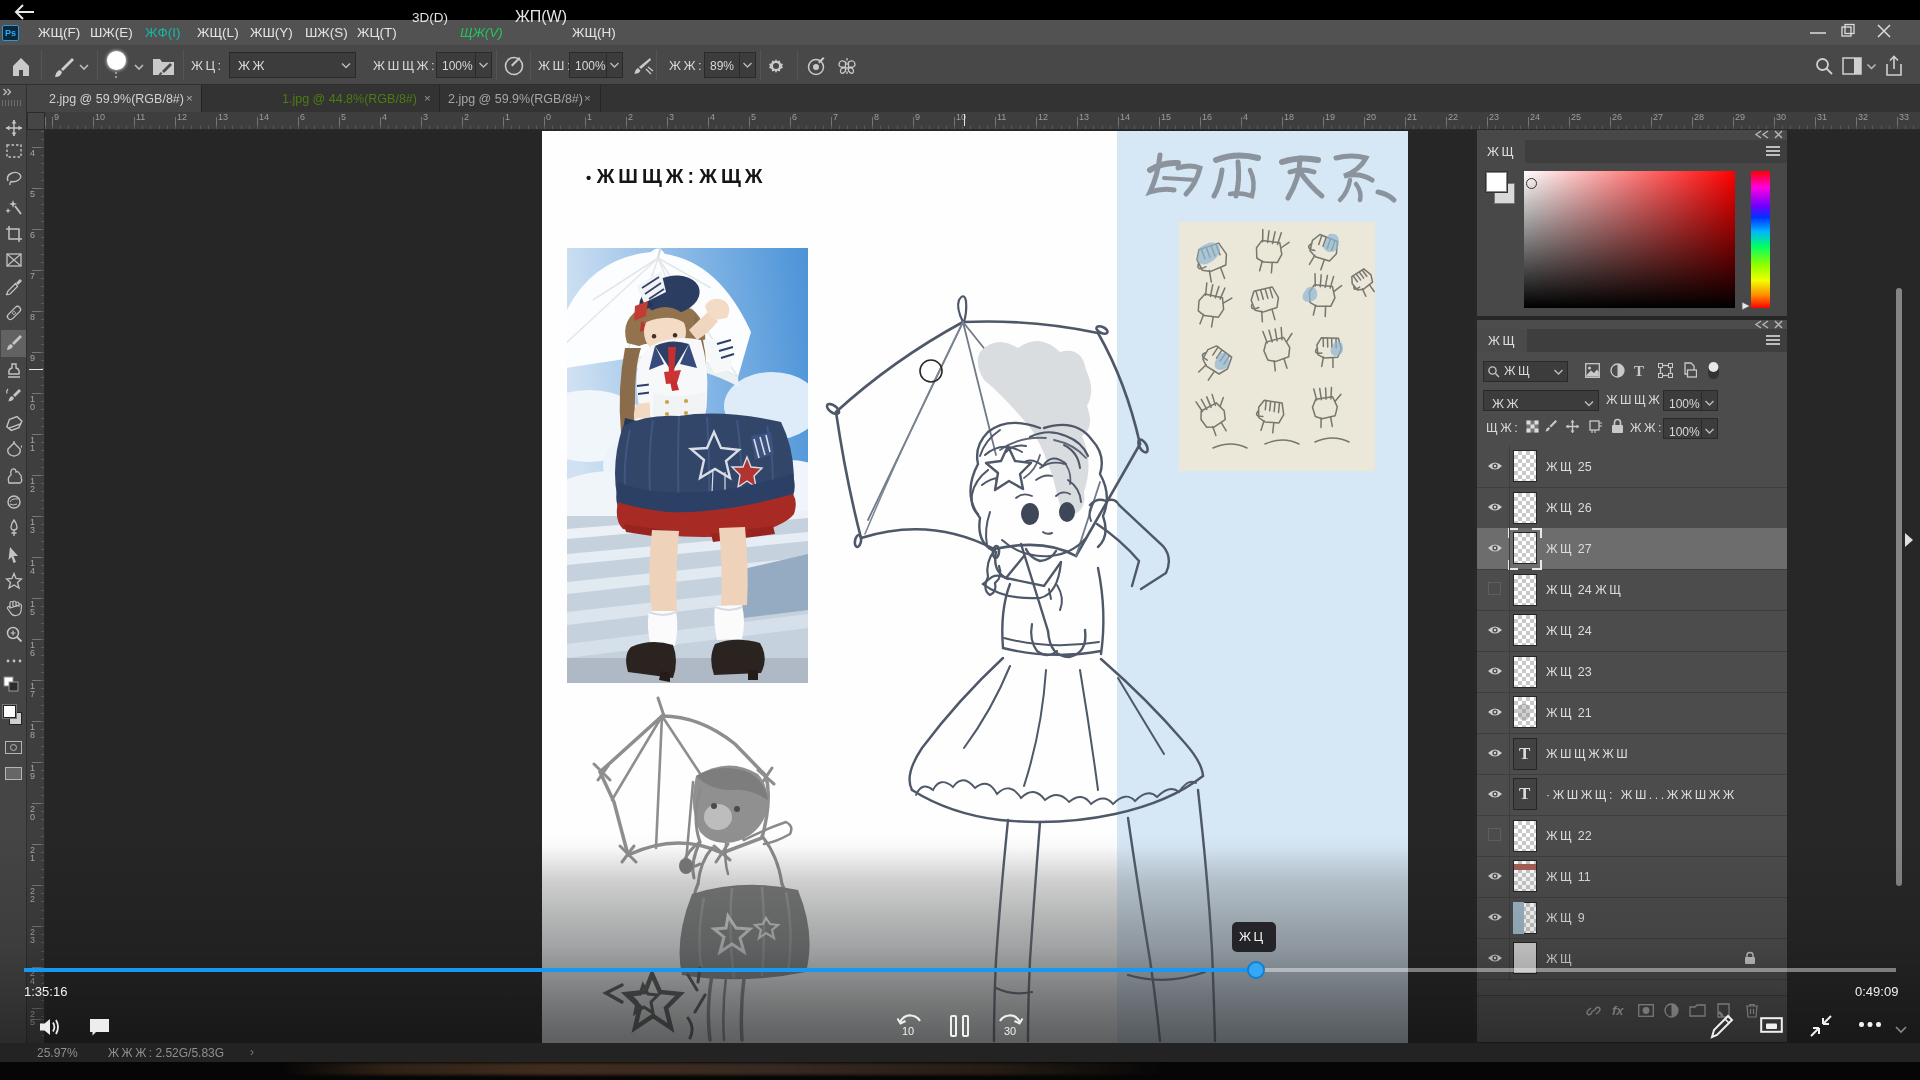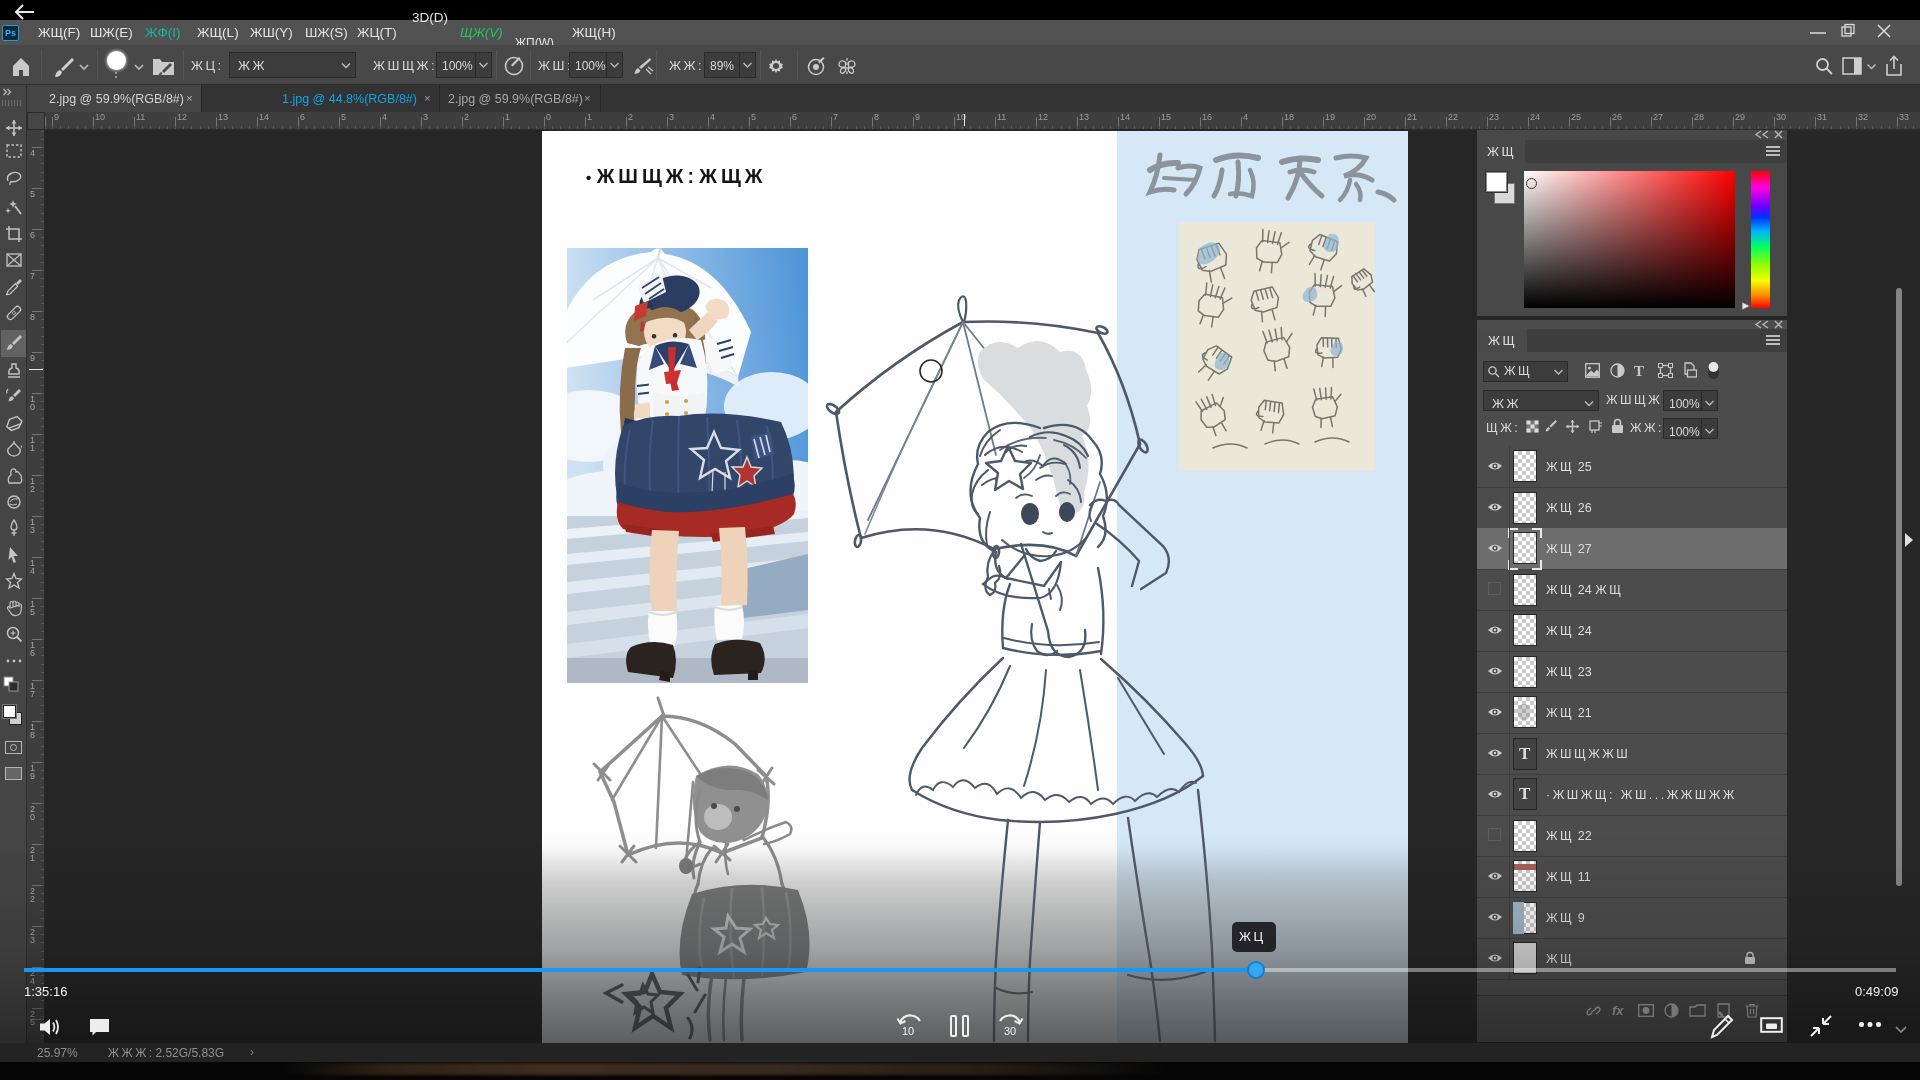--- a/index.html
+++ b/index.html
@@ -17,21 +17,21 @@
 <div class="abs" style="left:2px;top:25px;width:17px;height:16px;background:#0b2838;border:1px solid #2a97d8;border-radius:2px;color:#31a8ff;font-size:9px;font-weight:bold;text-align:center;line-height:14px;">Ps</div>
 <div class="abs" style="left:38px;top:25px;font-size:13.5px;color:#e3e3e3;">ЖЩ(F)</div>
 <div class="abs" style="left:90px;top:25px;font-size:13.5px;color:#e3e3e3;">ШЖ(E)</div>
 <div class="abs" style="left:145px;top:25px;font-size:13.5px;color:#14b8a6;">ЖФ(I)</div>
 <div class="abs" style="left:197px;top:25px;font-size:13.5px;color:#e3e3e3;">ЖЩ(L)</div>
 <div class="abs" style="left:250px;top:25px;font-size:13.5px;color:#e3e3e3;">ЖШ(Y)</div>
 <div class="abs" style="left:305px;top:25px;font-size:13.5px;color:#e3e3e3;text-align:right;">ШЖ(S)</div>
 <div class="abs" style="left:357px;top:25px;font-size:13.5px;color:#e3e3e3;">ЖЦ(T)</div>
 <div class="abs" style="left:412px;top:10px;font-size:13.5px;color:#e3e3e3;">3D(D)</div>
 <div class="abs" style="left:460px;top:25px;font-size:13.5px;color:#22c55e;font-style:italic;">ЩЖ(V)</div>
-<div class="abs" style="left:515px;top:36px;font-size:12px;color:#e3e3e3;">ЖП(W)</div>
+<div class="abs" style="left:515px;top:8px;font-size:16px;color:#e3e3e3;">ЖП(W)</div>
 <div class="abs" style="left:572px;top:25px;font-size:13.5px;color:#e3e3e3;">ЖЩ(H)</div>
 <svg class="abs" style="left:1806px;top:22px" width="100" height="20" viewBox="0 0 100 20">
       <path d="M4 11 L20 11" stroke="#dcdcdc" stroke-width="1.5"></path>
       <rect x="36" y="5" width="9" height="9" fill="none" stroke="#dcdcdc" stroke-width="1.3"></rect>
       <rect x="39" y="2.5" width="9" height="9" fill="none" stroke="#dcdcdc" stroke-width="1.3"></rect>
       <path d="M72 3 L84 15 M84 3 L72 15" stroke="#dcdcdc" stroke-width="1.5"></path>
     </svg>
 <div class="abs" style="left:0;top:45px;width:1920px;height:40px;background:#484848;border-bottom:1px solid #2e2e2e;"></div>
 <div class="abs" style="left:41px;top:50px;width:1px;height:30px;background:#3a3a3a;border-right:1px solid #555;"></div>
 <div class="abs" style="left:97px;top:50px;width:1px;height:30px;background:#3a3a3a;border-right:1px solid #555;"></div>
@@ -127,21 +127,21 @@
       <path d="M3 9 L3 20 L17 20 L17 9" fill="none" stroke="#cfcfcf" stroke-width="1.6"></path>
       <path d="M10 14 L10 2 M6 5.5 L10 1.5 L14 5.5" stroke="#cfcfcf" stroke-width="1.6" fill="none"></path>
     </svg>
 <div class="abs" style="left:0;top:85px;width:1920px;height:27px;background:#333333;"></div>
 <div class="abs" style="left:27px;top:85px;width:174px;height:27px;background:#454545;"></div>
 <div class="abs" style="left:201px;top:85px;width:1px;height:27px;background:#252525;"></div>
 <div class="abs" style="left:439px;top:85px;width:1px;height:27px;background:#252525;"></div>
 <div class="abs" style="left:600px;top:85px;width:1px;height:27px;background:#252525;"></div>
 <div class="abs" style="left:49px;top:92px;font-size:12.5px;color:#d2d2d2;">2.jpg @ 59.9%(RGB/8#)</div>
 <div class="abs" style="left:186px;top:92px;font-size:11.5px;color:#b0b0b0;">×</div>
-<div class="abs" style="left:282px;top:92px;font-size:12.5px;color:#0ea5e9;">1.jpg @ 44.8%(RGB/8#)</div>
+<div class="abs" style="left:282px;top:92px;font-size:12.5px;color:#4d7c0f;">1.jpg @ 44.8%(RGB/8#)</div>
 <div class="abs" style="left:424px;top:92px;font-size:11.5px;color:#9a9a9a;">×</div>
 <div class="abs" style="left:448px;top:92px;font-size:12.5px;color:#a6a6a6;">2.jpg @ 59.9%(RGB/8#)</div>
 <div class="abs" style="left:584px;top:92px;font-size:11.5px;color:#9a9a9a;">×</div>
 <div class="abs" style="left:27px;top:112px;width:1893px;height:18px;background:#3e3e3e;border-bottom:1px solid #2a2a2a;background-image:repeating-linear-gradient(90deg,#5a5a5a 0 1px,transparent 1px 8.2px),repeating-linear-gradient(90deg,#757575 0 1px,transparent 1px 41px);background-size:100% 4px,100% 13px;background-position:25px 14px,25px 5px;background-repeat:repeat-x;"></div>
 <div class="abs" style="left:54px;top:112px;font-size:9px;color:#9d9d9d;">9</div>
 <div class="abs" style="left:95px;top:112px;font-size:9px;color:#9d9d9d;">10</div>
 <div class="abs" style="left:136px;top:112px;font-size:9px;color:#9d9d9d;">11</div>
 <div class="abs" style="left:177px;top:112px;font-size:9px;color:#9d9d9d;">12</div>
 <div class="abs" style="left:218px;top:112px;font-size:9px;color:#9d9d9d;">13</div>
 <div class="abs" style="left:259px;top:112px;font-size:9px;color:#9d9d9d;">14</div>

